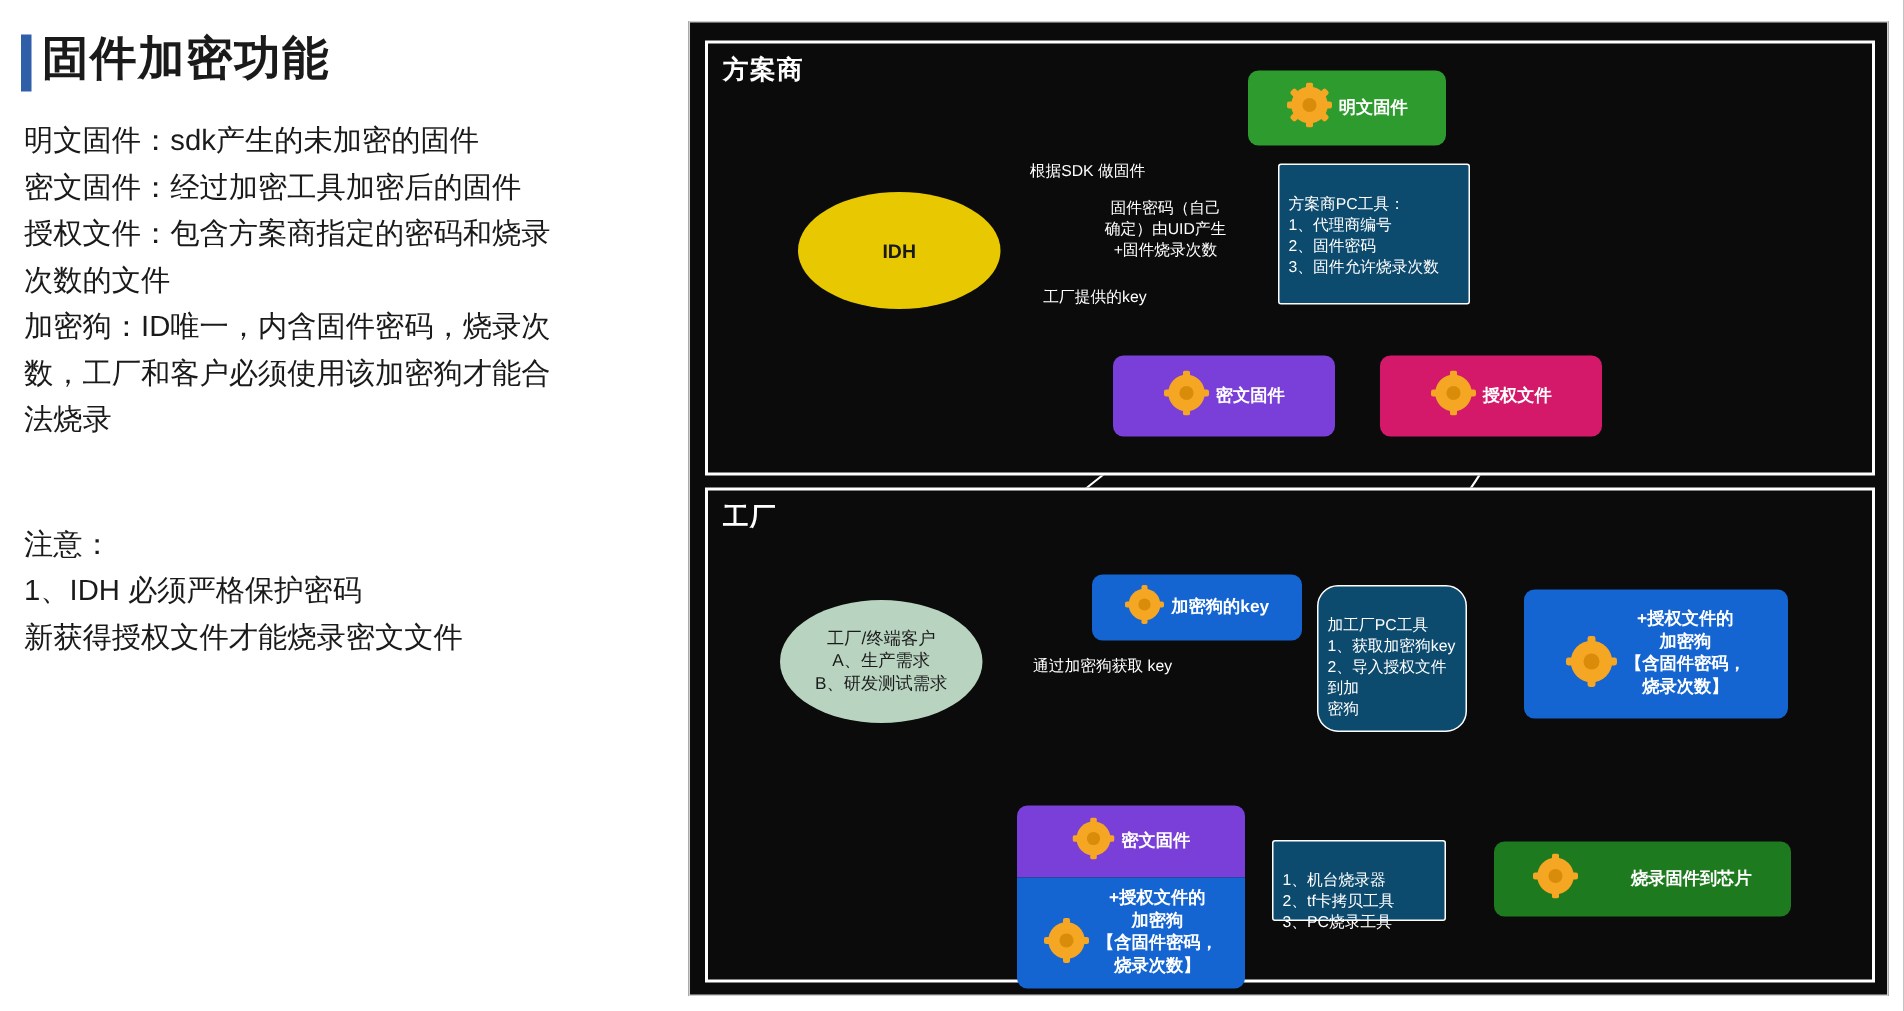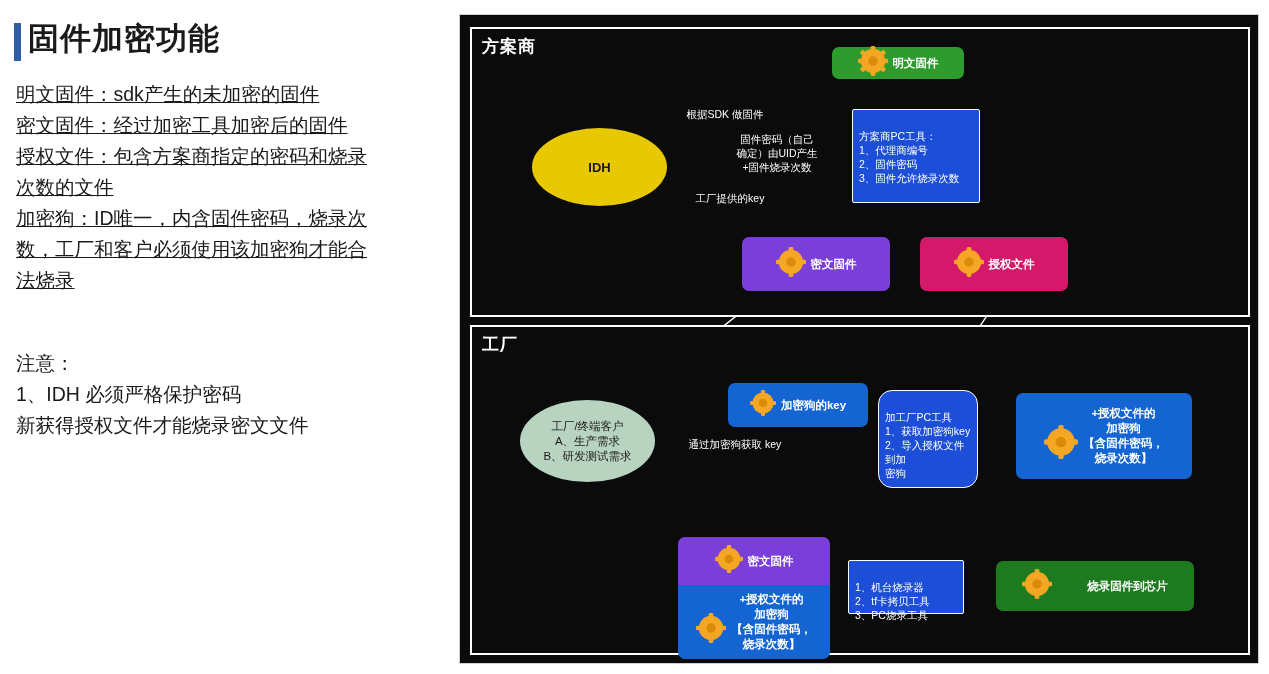--- a/index.html
+++ b/index.html
@@ -28,21 +28,21 @@
     margin-right: 7px; margin-top: 3px; flex: 0 0 auto;
   }
   .title-text {
     font-size: 31px; font-weight: bold; color: #1a1a1a;
     line-height: 38px; letter-spacing: 1px;
   }
   .body-text {
     margin: 0 0 0 8px;
     font-size: 19.5px; color: #1a1a1a; line-height: 31px;
   }
-  .body-text p { margin: 0; text-decoration: underline; }
+  .body-text p { margin: 0; }
   .gap { height: 52px; }
   .note-block { margin: 0 0 0 8px; font-size: 19.5px; color: #1a1a1a; line-height: 31px; }
   .note-block p { margin: 0; }
 
   
   .diagram {
     position: absolute;
     left: 459px; top: 14px;
     width: 800px; height: 650px;
     background: #0b0b0b;
@@ -74,21 +74,21 @@
 
   .ellipse {
     position: absolute;
     border-radius: 50%;
     display: flex; align-items: center; justify-content: center;
     text-align: center; font-size: 11.5px; line-height: 15px;
   }
 
   .textbox {
     position: absolute;
-    background: #1d4ed8;
+    background: #0c4a6e;
     border: 1px solid #ffffff;
     color: #ffffff;
     font-size: 10.5px; line-height: 14px;
     padding: 5px 6px;
     border-radius: 2px;
     text-align: left;
   }
 
   .edgelabel {
     position: absolute;
@@ -179,21 +179,21 @@
     </div>
 
     <div class="panel" id="panel-factory">
       <div class="panel-label">工厂</div>
     </div>
 
     <div class="ellipse" style="left:72px; top:113px; width:135px; height:78px; background:#e8c800; color:#1a1a1a; font-weight:bold; font-size:13px;">
       <span>IDH</span>
     </div>
 
-    <div class="node" style="left:372px; top:32px; width:132px; height:32px; background:#2e9b2e;">
+    <div class="node" style="left:372px; top:32px; width:132px; height:50px; background:#2e9b2e;">
       <span class="gear">
         <svg width="30" height="30" viewBox="0 0 32 32">
           <circle cx="16" cy="16" r="13" fill="#f5a623"></circle>
           <g fill="#f5a623">
             <rect x="13.5" y="0" width="5" height="7" rx="1.5"></rect>
             <rect x="13.5" y="25" width="5" height="7" rx="1.5"></rect>
             <rect x="0" y="13.5" width="7" height="5" rx="1.5"></rect>
             <rect x="25" y="13.5" width="7" height="5" rx="1.5"></rect>
             <rect x="3.5" y="4.5" width="5" height="7" rx="1.5" transform="rotate(-45 6 8)"></rect>
             <rect x="23.5" y="20.5" width="5" height="7" rx="1.5" transform="rotate(-45 26 24)"></rect>

